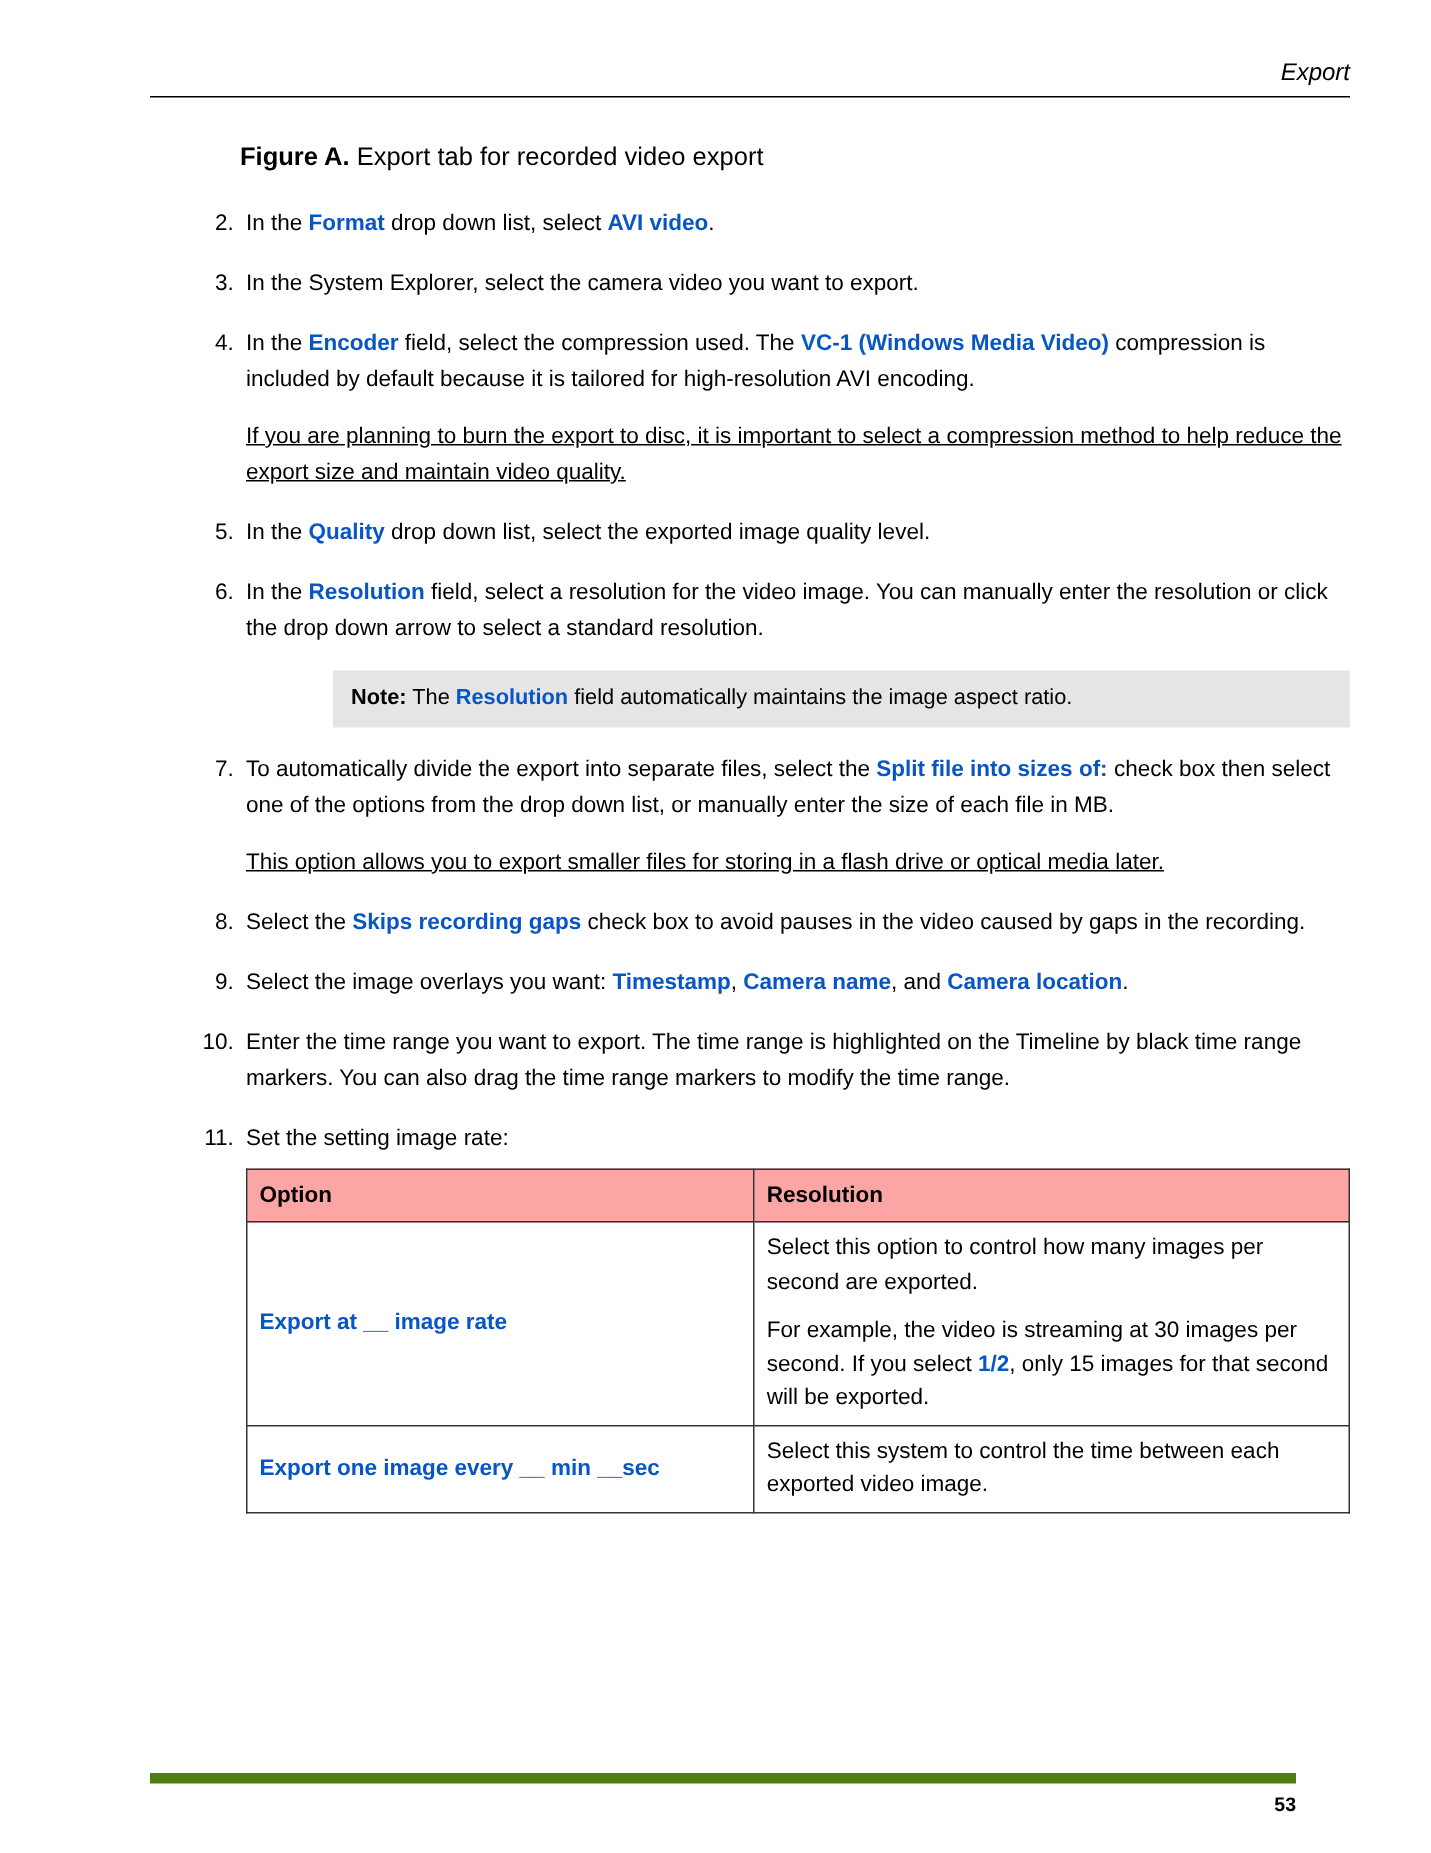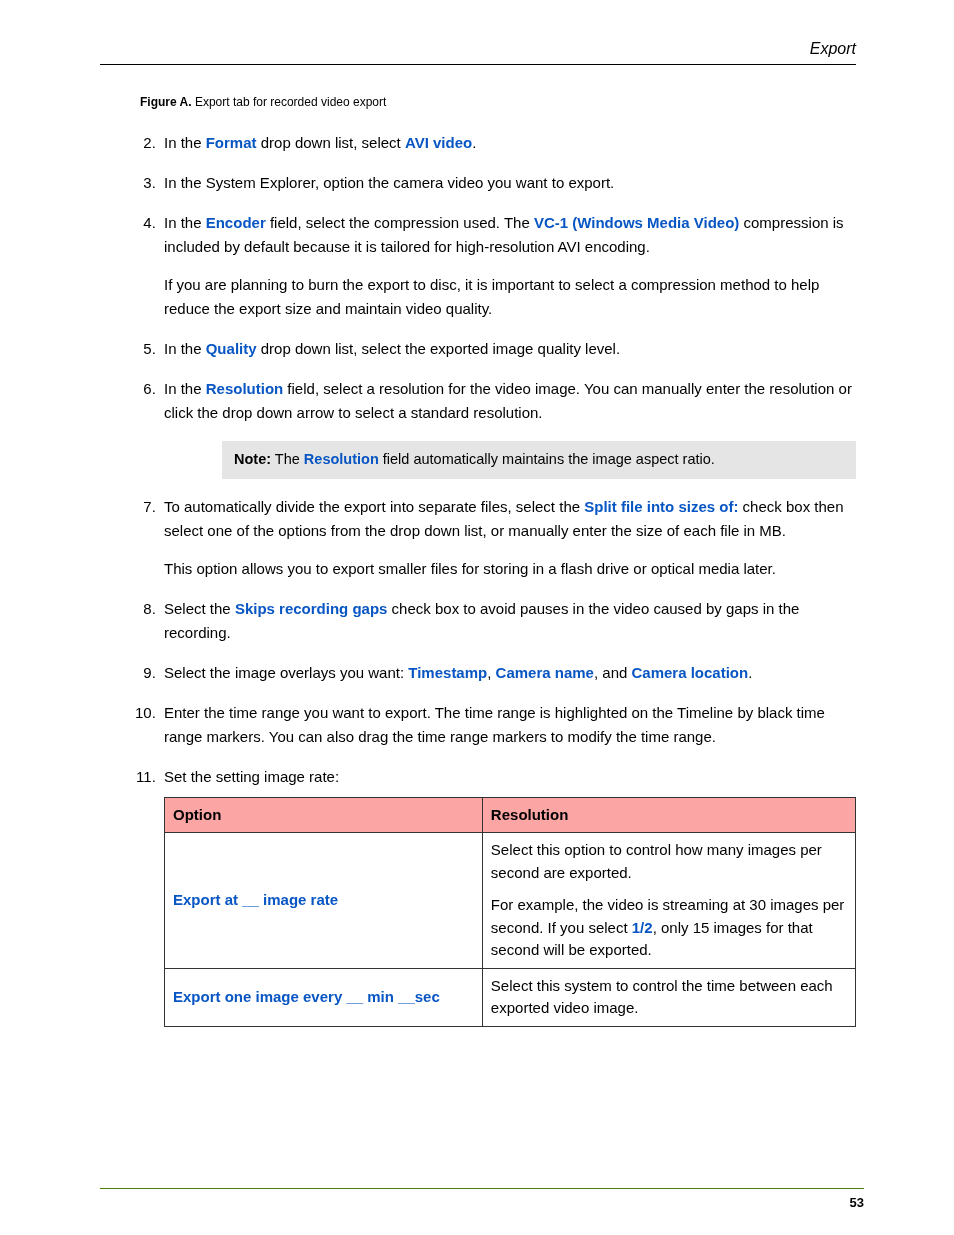--- a/index.html
+++ b/index.html
@@ -6,35 +6,35 @@
     font-family: Arial, Helvetica, sans-serif;
     font-size: 15px;
     color: #000;
     margin: 0;
     padding: 0;
     background: #fff;
   }
   .page {
     width: 954px;
     min-height: 1235px;
-    padding: 40px 98px 40px 100px;
+    padding: 40px 54px 40px 100px;
     box-sizing: border-box;
     position: relative;
   }
   .header-right {
     text-align: right;
     font-style: italic;
     font-size: 16px;
     padding-bottom: 6px;
     border-bottom: 1px solid #000;
     margin-bottom: 30px;
   }
   .figure-caption {
-    margin-left: 40px;
-    font-size: 12px;
+    margin-left: 60px;
+    font-size: 17px;
     margin-bottom: 22px;
   }
   .figure-caption b { font-weight: bold; }
   ol.main-list {
     padding-left: 60px;
     margin: 0;
   }
   ol.main-list > li {
     margin-bottom: 16px;
     line-height: 1.6;
@@ -42,21 +42,21 @@
   }
   .blue { color: #0856c4; font-weight: bold; }
   .note-box {
     background: #e5e5e5;
     margin: 16px 0 16px 58px;
     padding: 8px 12px;
     font-size: 14.5px;
     line-height: 1.5;
   }
   .note-box b { font-weight: bold; }
-  p.sub { margin: 14px 0 0 0; line-height: 1.6; }
+  p.sub { margin: 14px 0 0 0; line-height: 1.6; text-decoration: underline; }
   table.rate-table {
     border-collapse: collapse;
     width: 100%;
     margin-top: 8px;
     margin-left: 0;
   }
   table.rate-table th, table.rate-table td {
     border: 1px solid #333;
     text-align: left;
     vertical-align: middle;
@@ -70,21 +70,21 @@
   }
   table.rate-table td:first-child {
     width: 46%;
   }
   .table-wrap { margin-left: 0; }
   .footer {
     position: absolute;
     bottom: 25px;
     left: 100px;
     right: 90px;
-    border-top: 1px solid #4d7c0f;
+    border-top: 7px solid #4d7c0f;
     text-align: right;
     padding-top: 6px;
     font-weight: bold;
     font-size: 13px;
     margin-top: 24px;
   }
 </style>
 </head>
 <body>
 
@@ -95,21 +95,21 @@
   <div class="figure-caption">
     <b>Figure A.</b><span> Export tab for recorded video export</span>
   </div>
 
   <ol class="main-list" start="2">
 
     <li>
       <span>In the </span><span class="blue">Format</span><span> drop down list, select </span><span class="blue">AVI video</span><span>.</span>
     </li>
 
-    <li>In the System Explorer, option the camera video you want to export.</li>
+    <li>In the System Explorer, select the camera video you want to export.</li>
 
     <li>
       <span>In the </span><span class="blue">Encoder</span><span> field, select the compression used. The </span><span class="blue">VC-1 (Windows Media Video)</span><span> compression is included by default because it is tailored for high-resolution AVI encoding.</span>
       <p class="sub">If you are planning to burn the export to disc, it is important to select a compression method to help reduce the export size and maintain video quality.</p>
     </li>
 
     <li>
       <span>In the </span><span class="blue">Quality</span><span> drop down list, select the exported image quality level.</span>
     </li>
 

